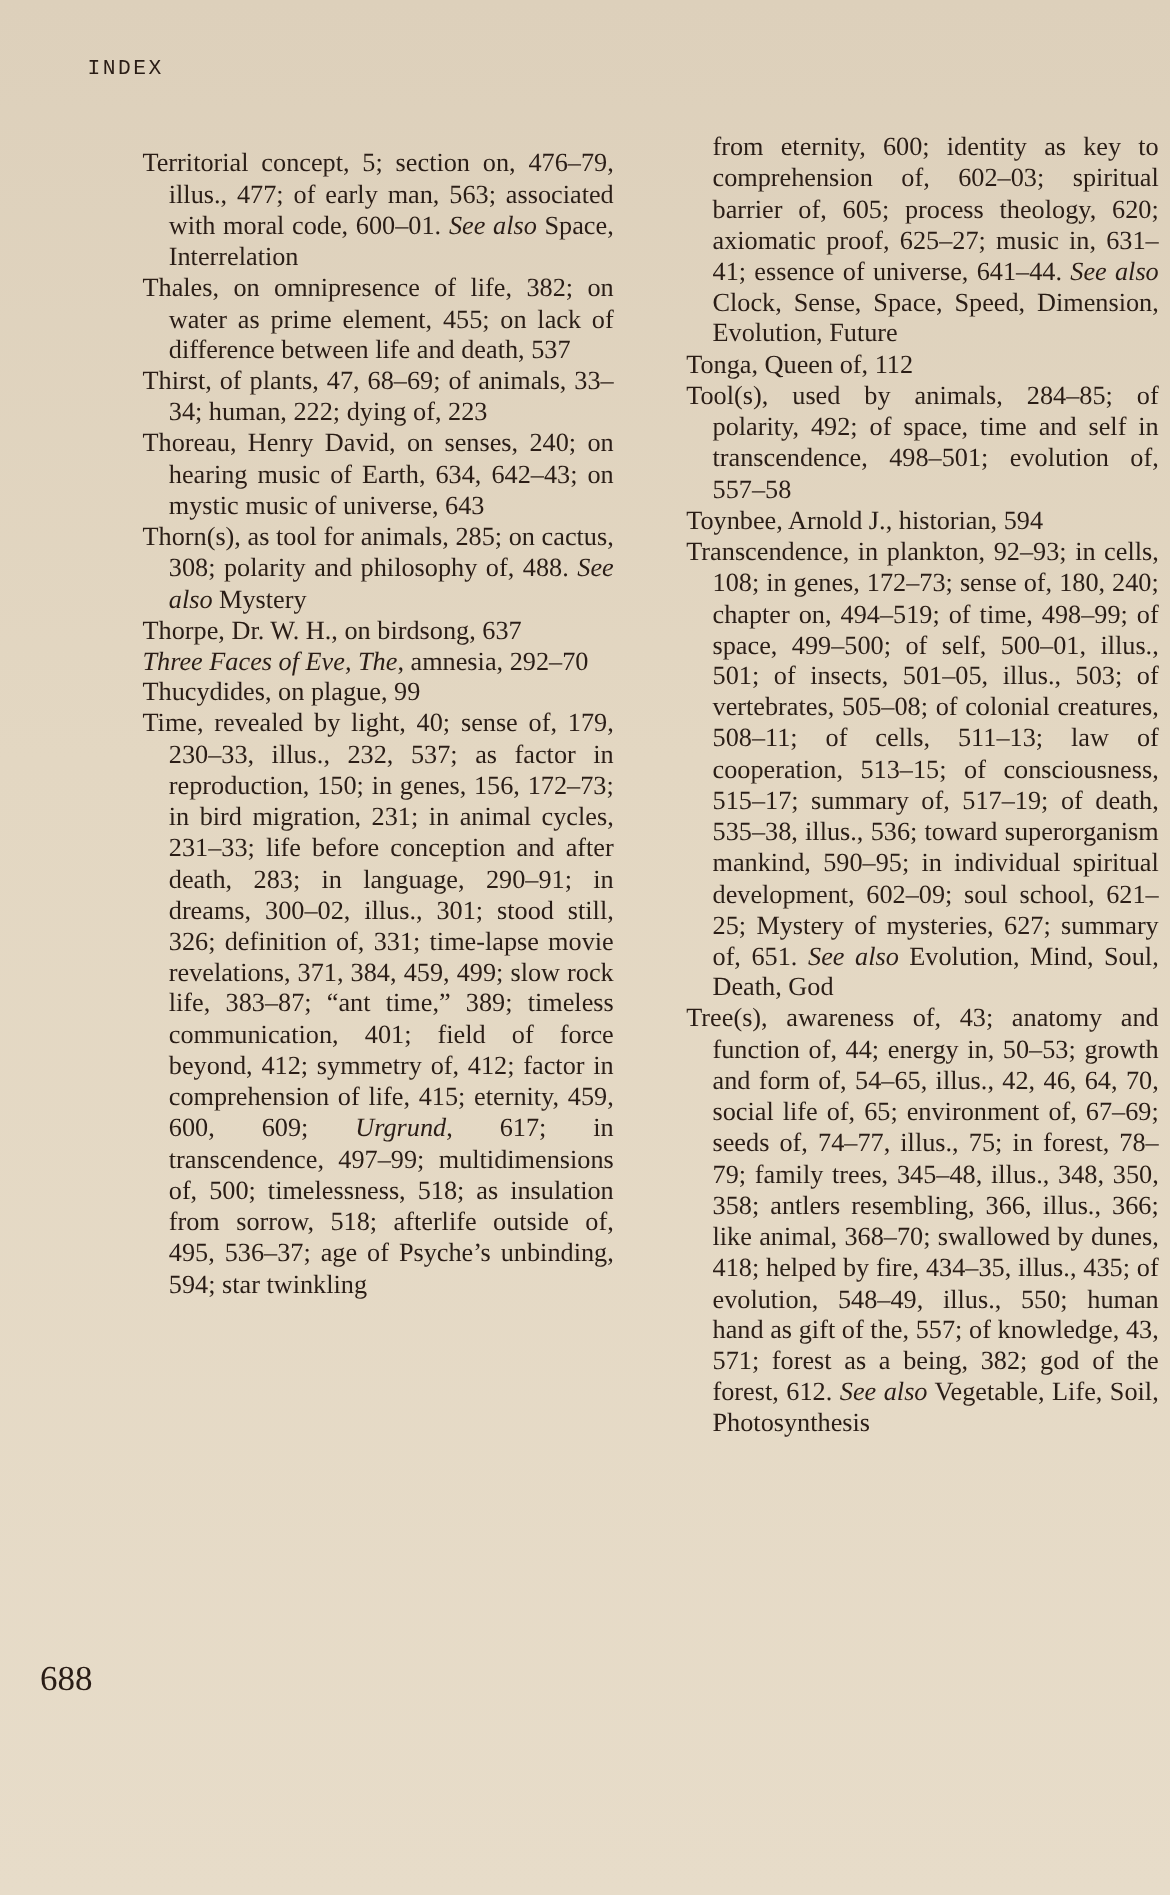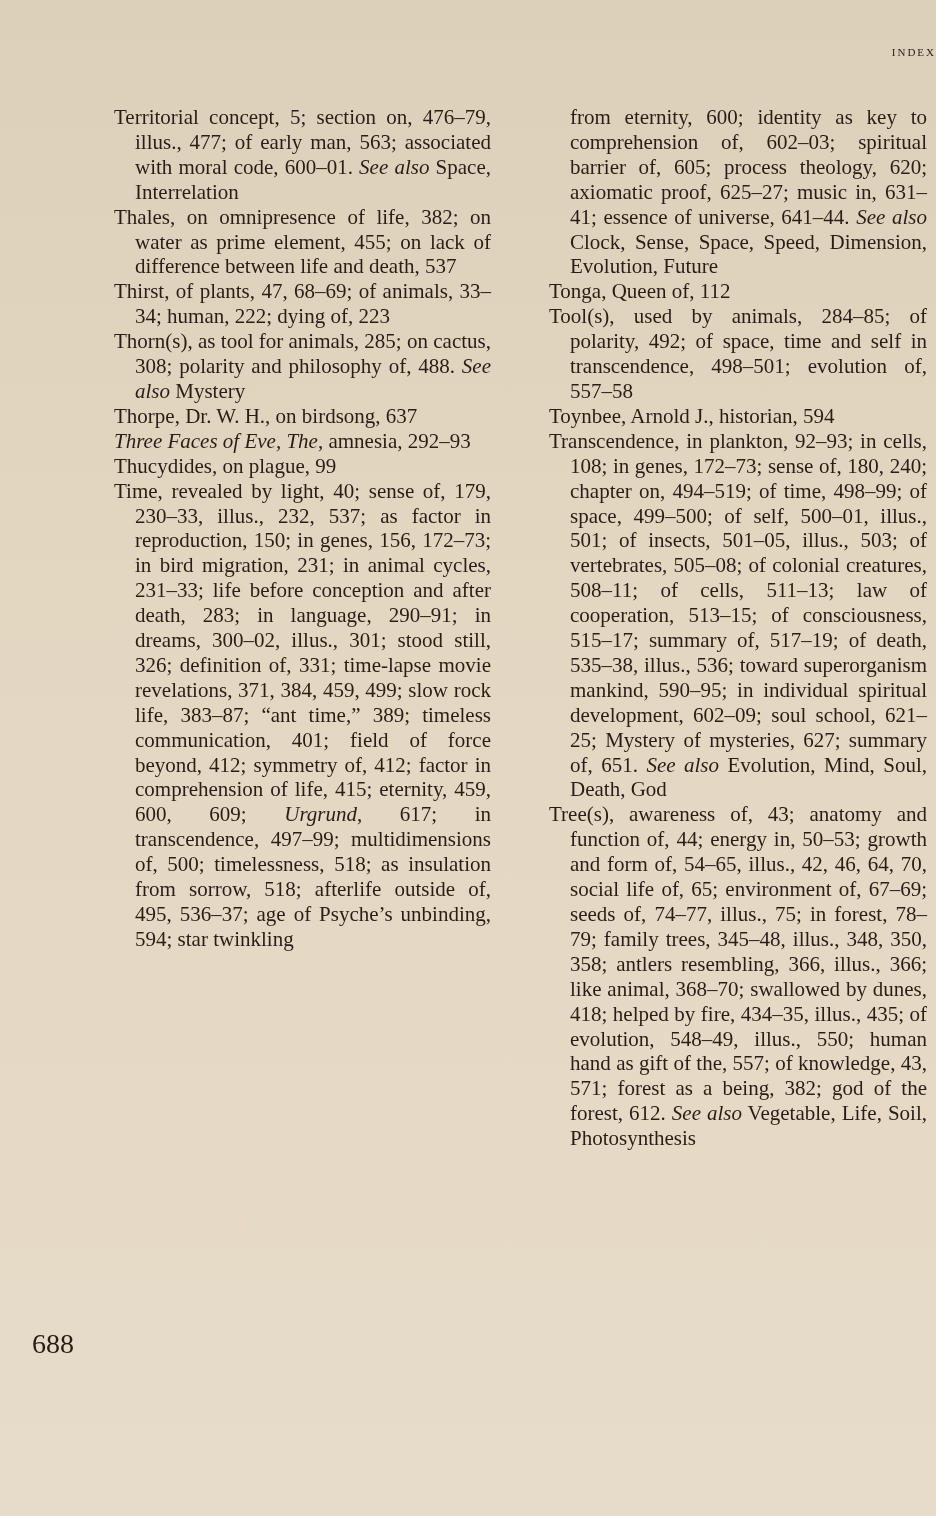--- a/index.html
+++ b/index.html
@@ -7,30 +7,30 @@
       width: 936px; height: 1516px;
       background: #e4d8c4;
       background-image: linear-gradient(180deg, #ddd0bb 0%, #e3d7c2 40%, #e7dcc9 100%);
       color: #2a1d16;
       font-family: "Liberation Serif", "DejaVu Serif", serif;
       position: relative;
       overflow: hidden;
     }
     .header {
       position: absolute; top: 46px; left: 0; width: 100%;
-      text-align: right;
-      font-size: 11px; letter-spacing: 2px;
-      padding-left: 70px; box-sizing: border-box;
+      text-align: left;
+      font-size: 17px; letter-spacing: 2px;
+      padding-left: 70px; box-sizing: border-box; font-family: Liberation Mono, monospace;
     }
     .column {
       position: absolute; top: 105px;
       font-size: 21px; line-height: 24.9px;
       text-align: justify;
     }
-    .col-left { left: 114px; width: 377px; }
+    .col-left { left: 114px; width: 377px; margin-top: 13px; }
     .col-right { left: 549px; width: 378px; }
     .entry {
       padding-left: 21px; text-indent: -21px;
       margin: 0;
     }
     .entry.cont { padding-left: 21px; text-indent: 0; }
     .i { font-style: italic; }
     .page-number {
       position: absolute; left: 32px; top: 1328px;
       font-size: 28px;
@@ -38,23 +38,24 @@
   </style>
 </head>
 <body>
 
 <div class="header">INDEX</div>
 
 <div class="column col-left">
     <p class="entry"><span>Territorial concept, 5; section on, 476–79, illus., 477; of early man, 563; associated with moral code, 600–01. </span><span class="i">See also</span><span> Space, Interrelation</span></p>
     <p class="entry"><span>Thales, on omnipresence of life, 382; on water as prime element, 455; on lack of difference between life and death, 537</span></p>
     <p class="entry"><span>Thirst, of plants, 47, 68–69; of animals, 33–34; human, 222; dying of, 223</span></p>
+    <p class="entry"><span>Thoreau, Henry David, on senses, 240; on hearing music of Earth, 634, 642–43; on mystic music of universe, 643</span></p>
     <p class="entry"><span>Thorn(s), as tool for animals, 285; on cactus, 308; polarity and philosophy of, 488. </span><span class="i">See also</span><span> Mystery</span></p>
     <p class="entry"><span>Thorpe, Dr. W. H., on birdsong, 637</span></p>
-    <p class="entry"><span class="i">Three Faces of Eve, The</span><span>, amnesia, 292–93</span></p>
+    <p class="entry"><span class="i">Three Faces of Eve, The</span><span>, amnesia, 292–70</span></p>
     <p class="entry"><span>Thucydides, on plague, 99</span></p>
     <p class="entry"><span>Time, revealed by light, 40; sense of, 179, 230–33, illus., 232, 537; as factor in reproduction, 150; in genes, 156, 172–73; in bird migration, 231; in animal cycles, 231–33; life before conception and after death, 283; in language, 290–91; in dreams, 300–02, illus., 301; stood still, 326; definition of, 331; time-lapse movie revelations, 371, 384, 459, 499; slow rock life, 383–87; “ant time,” 389; timeless communication, 401; field of force beyond, 412; symmetry of, 412; factor in comprehension of life, 415; eternity, 459, 600, 609; </span><span class="i">Urgrund</span><span>, 617; in transcendence, 497–99; multidimensions of, 500; timelessness, 518; as insulation from sorrow, 518; afterlife outside of, 495, 536–37; age of Psyche’s unbinding, 594; star twinkling</span></p>
   </div>
 
 <div class="column col-right">
     <p class="entry cont"><span>from eternity, 600; identity as key to comprehension of, 602–03; spiritual barrier of, 605; process theology, 620; axiomatic proof, 625–27; music in, 631–41; essence of universe, 641–44. </span><span class="i">See also</span><span> Clock, Sense, Space, Speed, Dimension, Evolution, Future</span></p>
     <p class="entry"><span>Tonga, Queen of, 112</span></p>
     <p class="entry"><span>Tool(s), used by animals, 284–85; of polarity, 492; of space, time and self in transcendence, 498–501; evolution of, 557–58</span></p>
     <p class="entry"><span>Toynbee, Arnold J., historian, 594</span></p>
     <p class="entry"><span>Transcendence, in plankton, 92–93; in cells, 108; in genes, 172–73; sense of, 180, 240; chapter on, 494–519; of time, 498–99; of space, 499–500; of self, 500–01, illus., 501; of insects, 501–05, illus., 503; of vertebrates, 505–08; of colonial creatures, 508–11; of cells, 511–13; law of cooperation, 513–15; of consciousness, 515–17; summary of, 517–19; of death, 535–38, illus., 536; toward superorganism mankind, 590–95; in individual spiritual development, 602–09; soul school, 621–25; Mystery of mysteries, 627; summary of, 651. </span><span class="i">See also</span><span> Evolution, Mind, Soul, Death, God</span></p>

